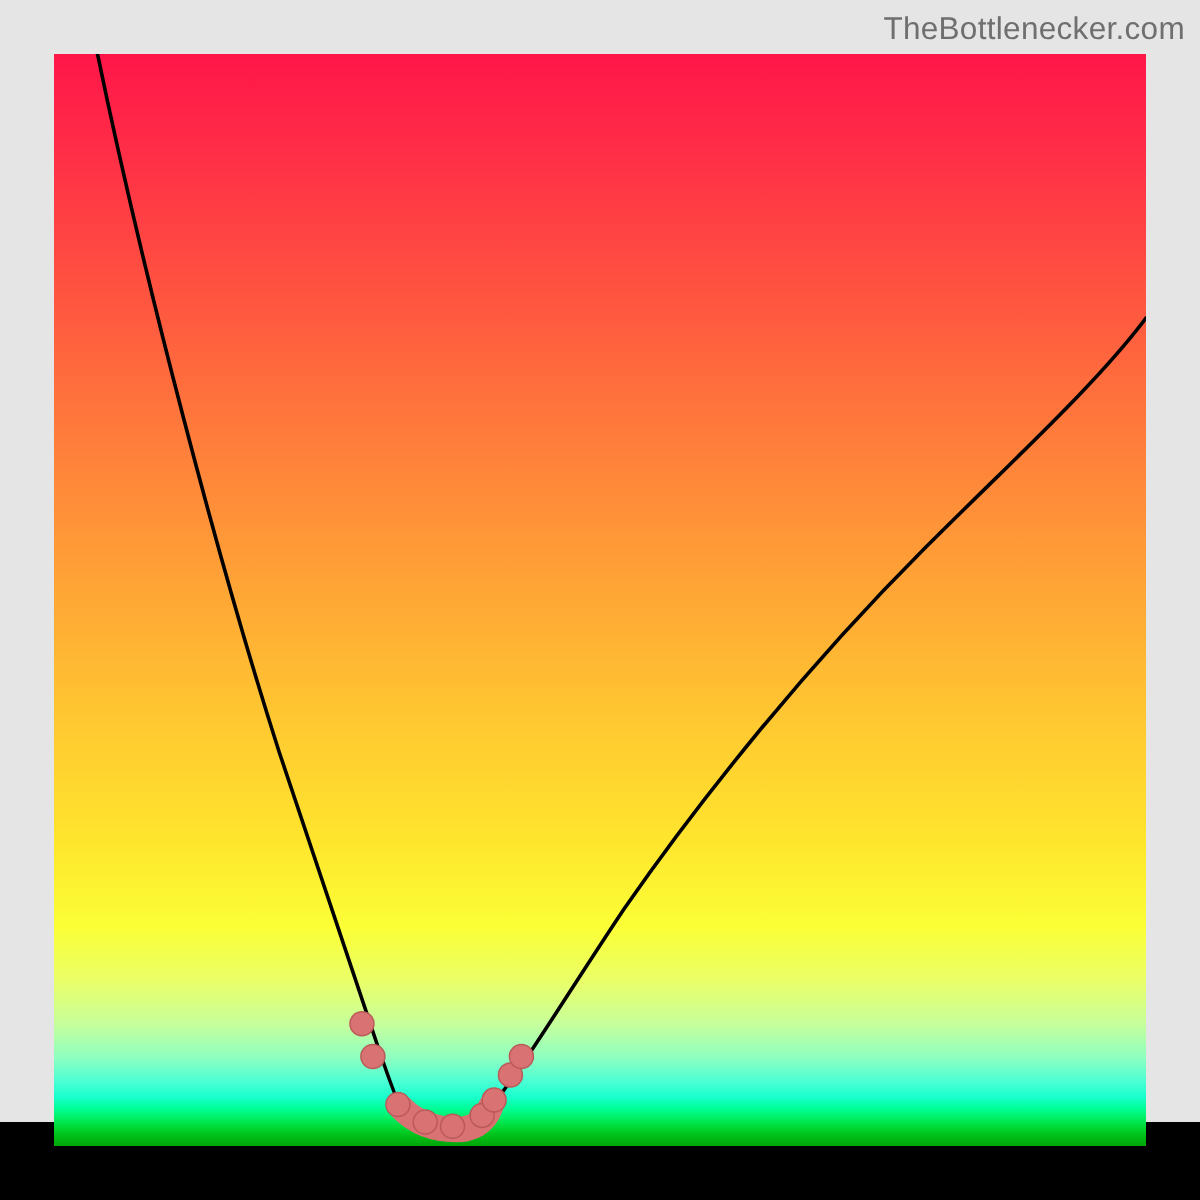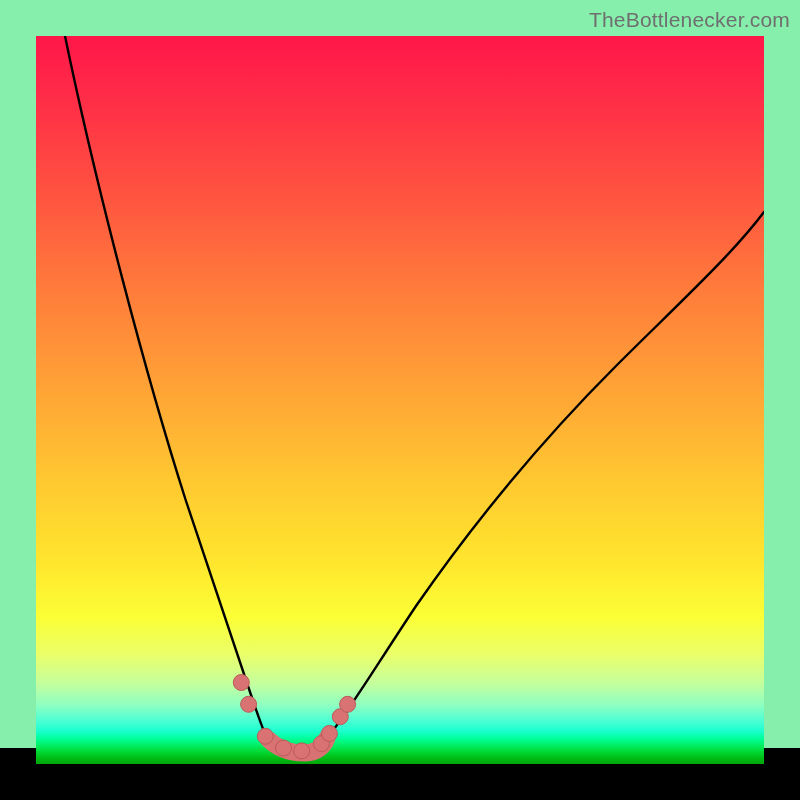--- a/index.html
+++ b/index.html
@@ -9,21 +9,21 @@
     height: 800px;
     background: #000000;
     overflow: hidden;
   }
   .frame {
     position: absolute;
     top: 0;
     left: 0;
     width: 800px;
     height: 748px;
-    background: #86efac;
+    background: #e5e5e5;
   }
   .plot-area {
     position: absolute;
     top: 36px;
     left: 36px;
     width: 728px;
     height: 728px;
     overflow: hidden;
   }
   .gradient-bg {

